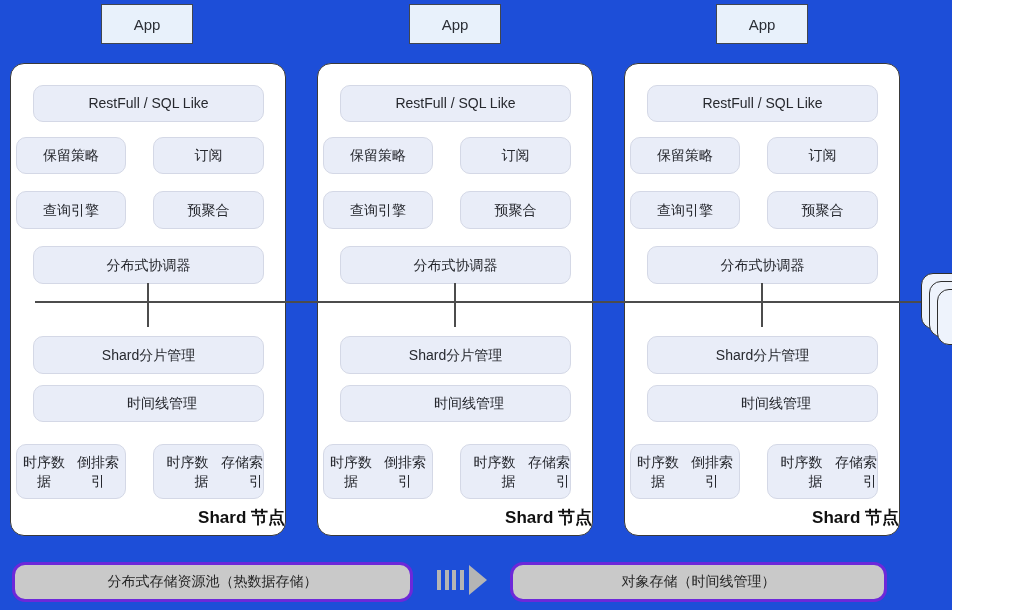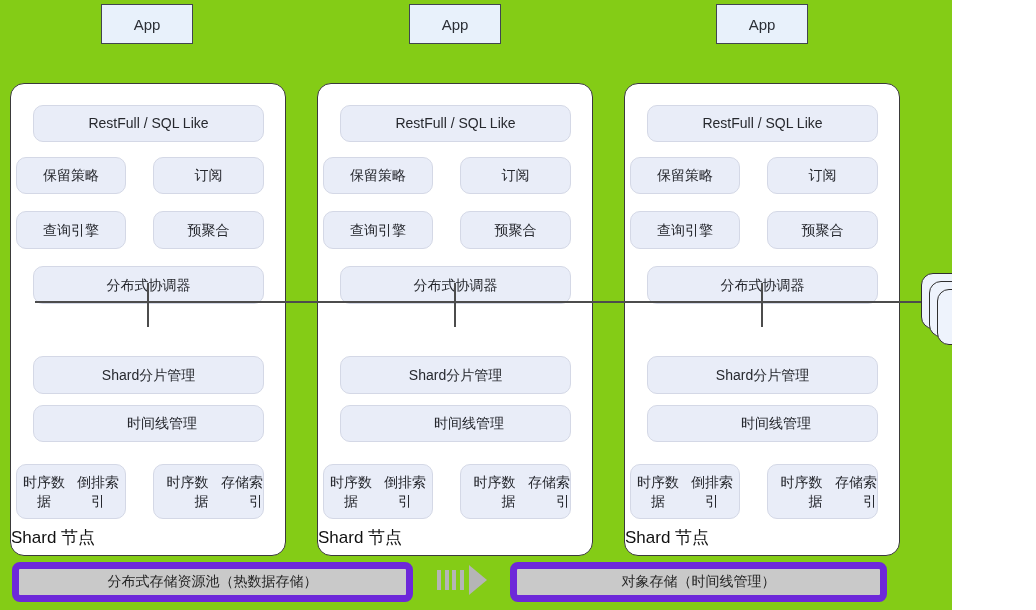--- a/index.html
+++ b/index.html
@@ -1,65 +1,65 @@
 <!DOCTYPE html>
 <html><head>
 <meta charset="utf-8">
 <style>
   html,body{margin:0;padding:0;background:#ffffff;}
   .canvas{
-    position:relative;width:952px;height:610px;background:#84cc16;overflow:hidden;
+    position:relative;width:952px;height:610px;background:#1d4ed8;overflow:hidden;
     font-family:"Liberation Sans","DejaVu Sans",sans-serif;
   }
   
   .app-box{
     position:absolute;top:4px;width:92px;height:40px;box-sizing:border-box;
     background:#e8f1fb;border:1.5px solid #41464f;
     display:flex;align-items:center;justify-content:center;
     font-size:15px;color:#2b2f36;
   }
   
   .node{
     position:absolute;top:63px;width:276px;height:473px;box-sizing:border-box;
-    background:#ffffff;border:1.5px solid #3a3a3a;border-radius:14px;z-index:3;margin-top:20px;
+    background:#ffffff;border:1.5px solid #3a3a3a;border-radius:14px;z-index:3;
   }
   
   .mod{
     position:absolute;box-sizing:border-box;background:#e9edf8;border:1px solid #d4d8e6;
     border-radius:10px;display:flex;align-items:center;justify-content:center;
     font-size:14px;color:#26282e;text-align:center;z-index:6;line-height:19px;
   }
   .full{left:22px;width:231px;height:37px;}
   .half-l{left:5px;width:110px;height:37px;}
   .half-r{left:142px;width:111px;height:37px;text-align:right;}
   .r-api{top:21px;}
   .r-2{top:73px;}
   .r-3{top:127px;height:38px;}
   .r-coord{top:182px;height:38px;}
   .r-shard{top:272px;height:38px;}
   .r-timeline{top:321px;padding-left:27px;}
   .r-idx{top:380px;height:55px;flex-direction:row;}
   .node-title{
-    position:absolute;top:442px;left:0;width:100%;text-align:left;
-    font-weight:normal;font-size:17px;color:#101010;z-index:6;
+    position:absolute;top:442px;left:0;width:100%;text-align:right;
+    font-weight:bold;font-size:17px;color:#101010;z-index:6;
   }
   
   .bus-line{position:absolute;left:35px;top:301px;width:888px;height:2px;background:#4c4c4c;z-index:5;}
   .v-conn{position:absolute;top:283px;width:2px;height:44px;background:#4c4c4c;z-index:5;}
   
   .cfg{
     position:absolute;width:95px;height:56px;box-sizing:border-box;background:#eef3fc;
     border:1.5px solid #2f2f2f;border-radius:12px;z-index:7;
   }
   .cfg-front{display:flex;flex-direction:column;align-items:center;justify-content:center;
     font-weight:bold;font-size:12px;color:#111;line-height:20px;}
   
   .store-bar{
     position:absolute;top:562px;height:40px;box-sizing:border-box;background:#c9c9c9;
-    border:7px solid #6d28d9;border-radius:8px;display:flex;align-items:center;
+    border:3px solid #6d28d9;border-radius:13px;display:flex;align-items:center;
     justify-content:center;font-size:14px;color:#262626;z-index:4;
   }
   
   .flow-arrow{position:absolute;left:437px;top:565px;height:30px;display:flex;align-items:center;z-index:4;}
   .flow-arrow .bar{width:4px;height:20px;background:#b5b5b5;margin-right:3.5px;}
   .flow-arrow .tri{width:0;height:0;border-top:15px solid transparent;border-bottom:15px solid transparent;border-left:18px solid #b5b5b5;margin-left:2px;}
 </style>
 </head>
 <body>
 

